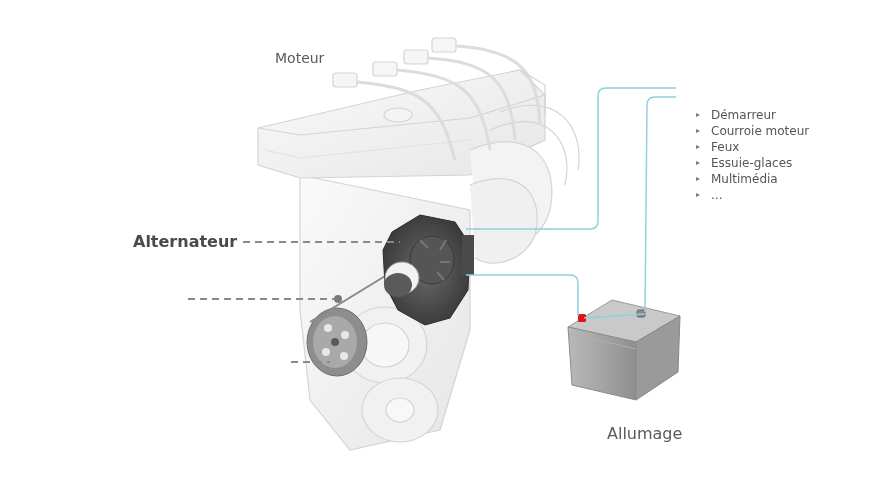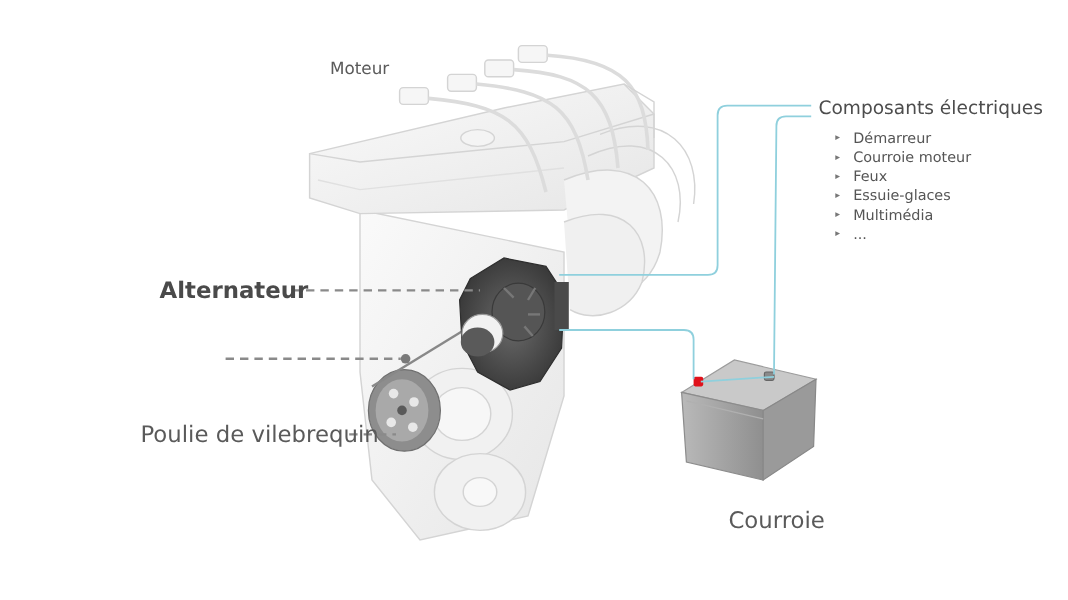--- a/index.html
+++ b/index.html
@@ -1,20 +1,20 @@
 <!DOCTYPE html>
 <html><head>
   <meta charset="utf-8">
   <style>
     html, body { margin: 0; padding: 0; background: #ffffff; }
     body { width: 890px; height: 500px; position: relative; overflow: hidden;
            font-family: "DejaVu Sans", "Liberation Sans", sans-serif; color: #555; }
     .stage { position: absolute; left: 0; top: 0; width: 890px; height: 500px; }
     svg.art { position: absolute; left: 0; top: 0; }
-    .label { position: absolute; white-space: nowrap; color: #5a5a5a; font-size: 19px; line-height: 16px; }
+    .label { position: absolute; white-space: nowrap; color: #5a5a5a; font-size: 16px; line-height: 16px; }
     .label.bold { font-weight: bold; color: #4a4a4a; }
     .title-right { position: absolute; left: 682px; top: 81px; font-size: 15.5px; color: #4d4d4d; white-space: nowrap; }
     ul.comp-list { position: absolute; left: 694px; top: 107px; margin: 0; padding: 0; list-style: none; }
     ul.comp-list li { font-size: 12px; line-height: 16px; color: #555; white-space: nowrap; position: relative; padding-left: 17px; }
     ul.comp-list li .bullet { position: absolute; left: 2px; top: 0; font-size: 8px; color: #777; }
   </style>
 </head>
 <body>
 
 <div class="stage">
@@ -113,24 +113,22 @@
 
     <g stroke="#8a8a8a" stroke-width="2" stroke-dasharray="7,5" fill="none">
       <line x1="243" y1="242" x2="400" y2="242"></line>
       <line x1="188" y1="299" x2="334" y2="299"></line>
       <line x1="291" y1="362" x2="330" y2="362"></line>
     </g>
   </svg>
 
   <div class="label" style="left:275px; top:50px; font-size:14px;">Moteur</div>
   <div class="label bold" style="left:133px; top:234px;">Alternateur</div>
-  <div class="label" style="left:117px; top:354px;">Poulie de vilebrequin</div>
-  <div class="label" style="left:607px; top:426px;">Courroie</div>
+  <div class="label" style="left:607px; top:426px;">Allumage</div>
 
-  <div class="title-right">Composants électriques</div>
   <ul class="comp-list">
     <li><span class="bullet">▸</span><span>Démarreur</span></li>
     <li><span class="bullet">▸</span><span>Courroie moteur</span></li>
     <li><span class="bullet">▸</span><span>Feux</span></li>
     <li><span class="bullet">▸</span><span>Essuie-glaces</span></li>
     <li><span class="bullet">▸</span><span>Multimédia</span></li>
     <li><span class="bullet">▸</span><span>...</span></li>
   </ul>
 </div>
 

